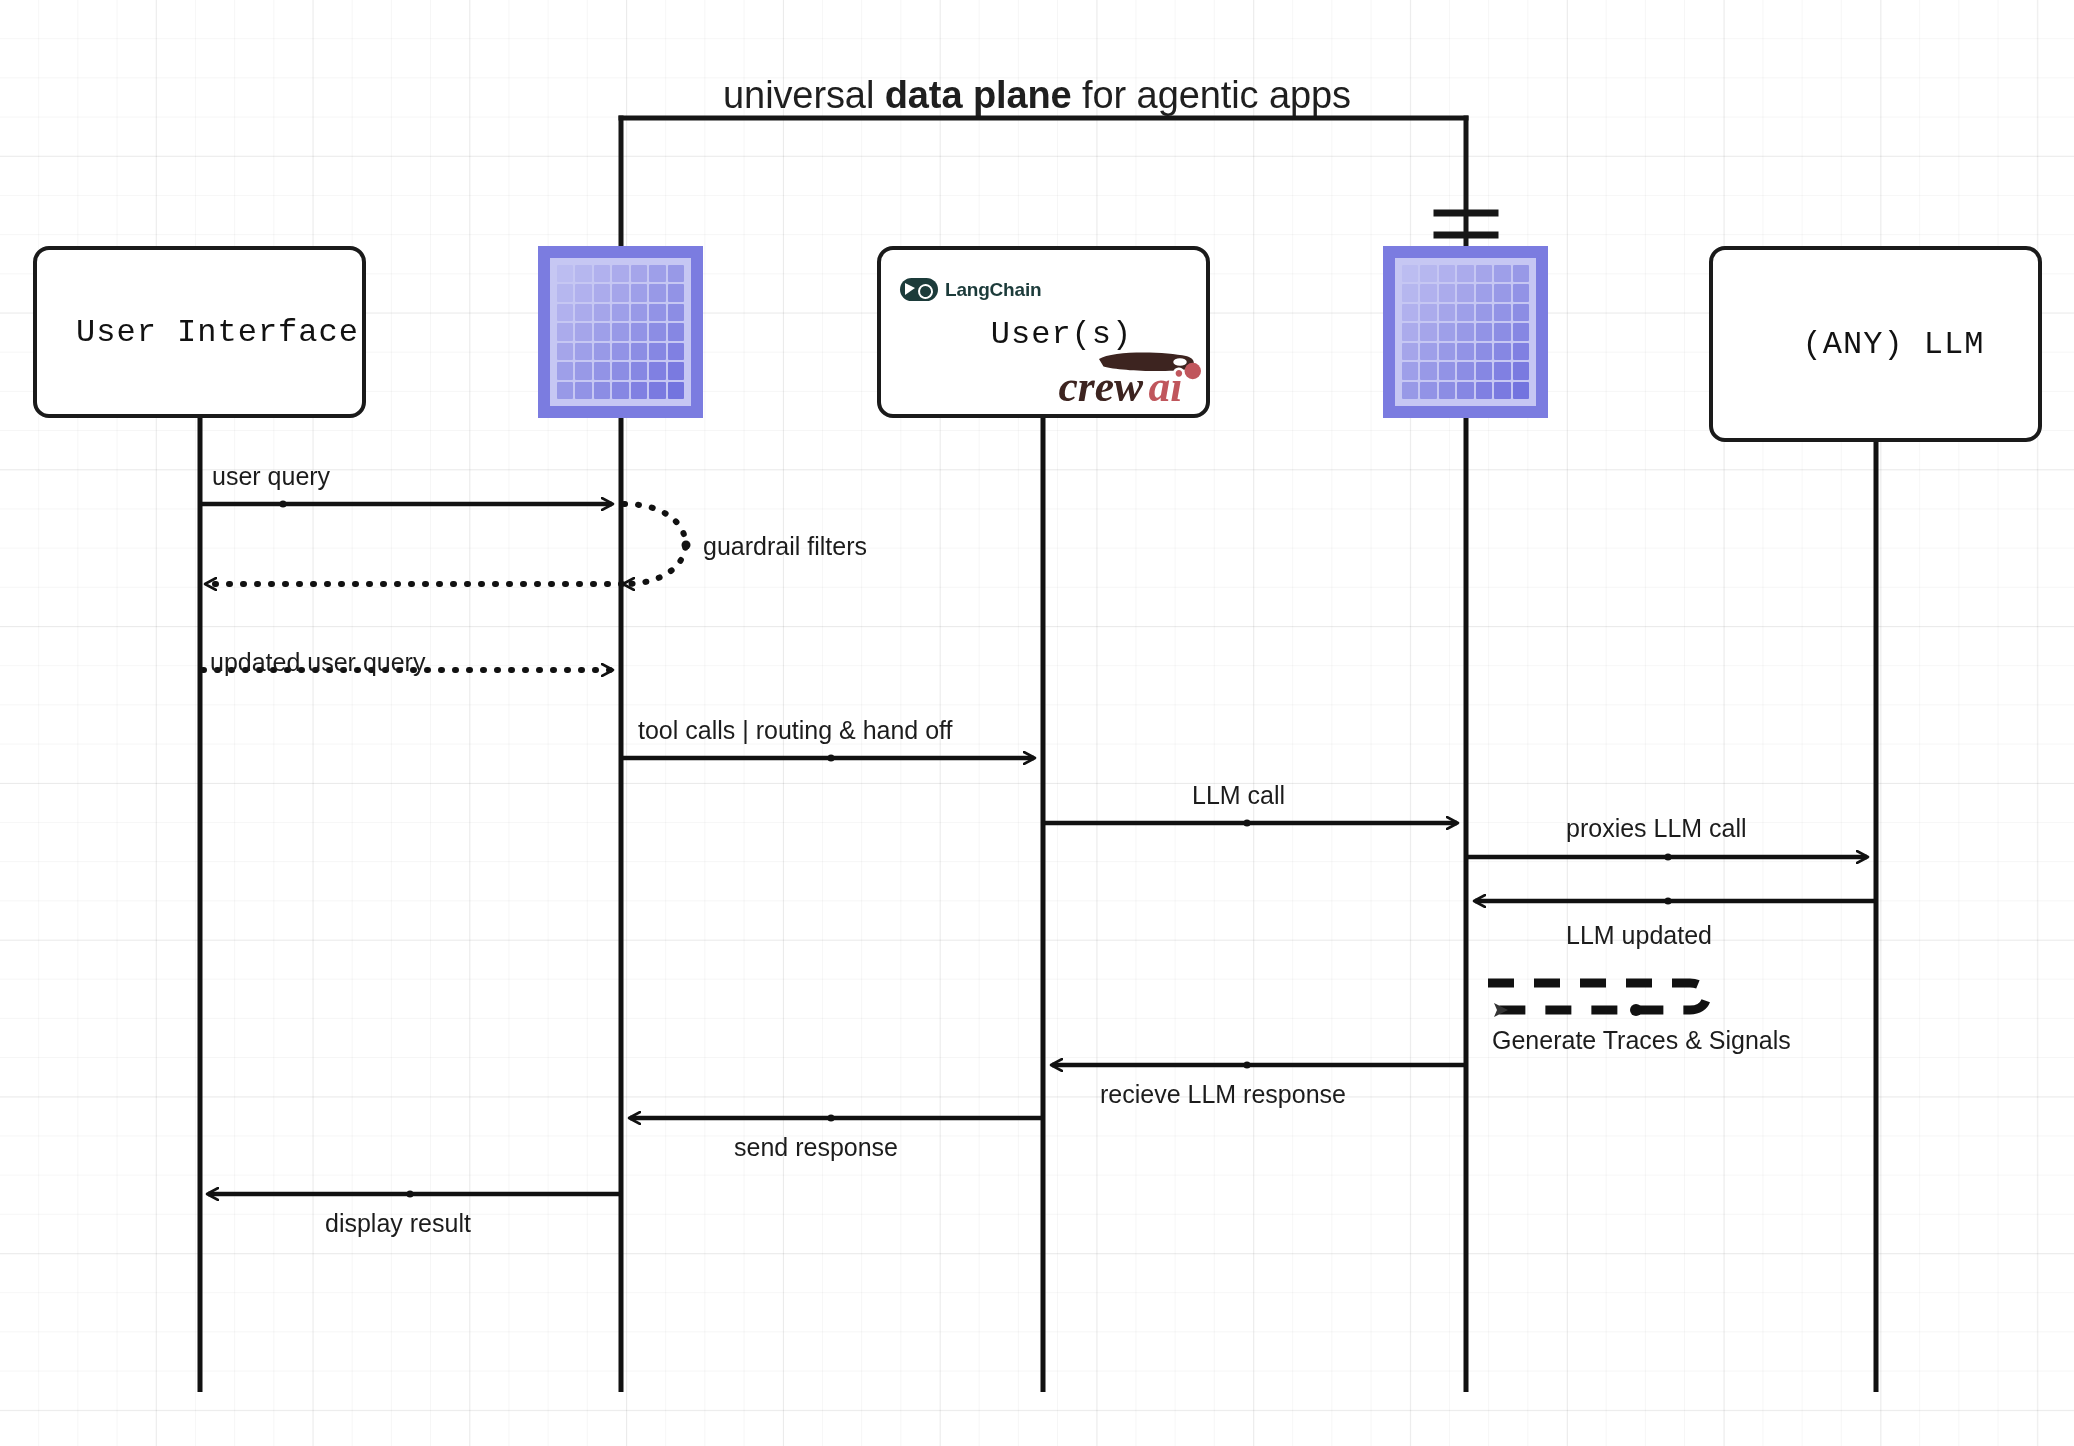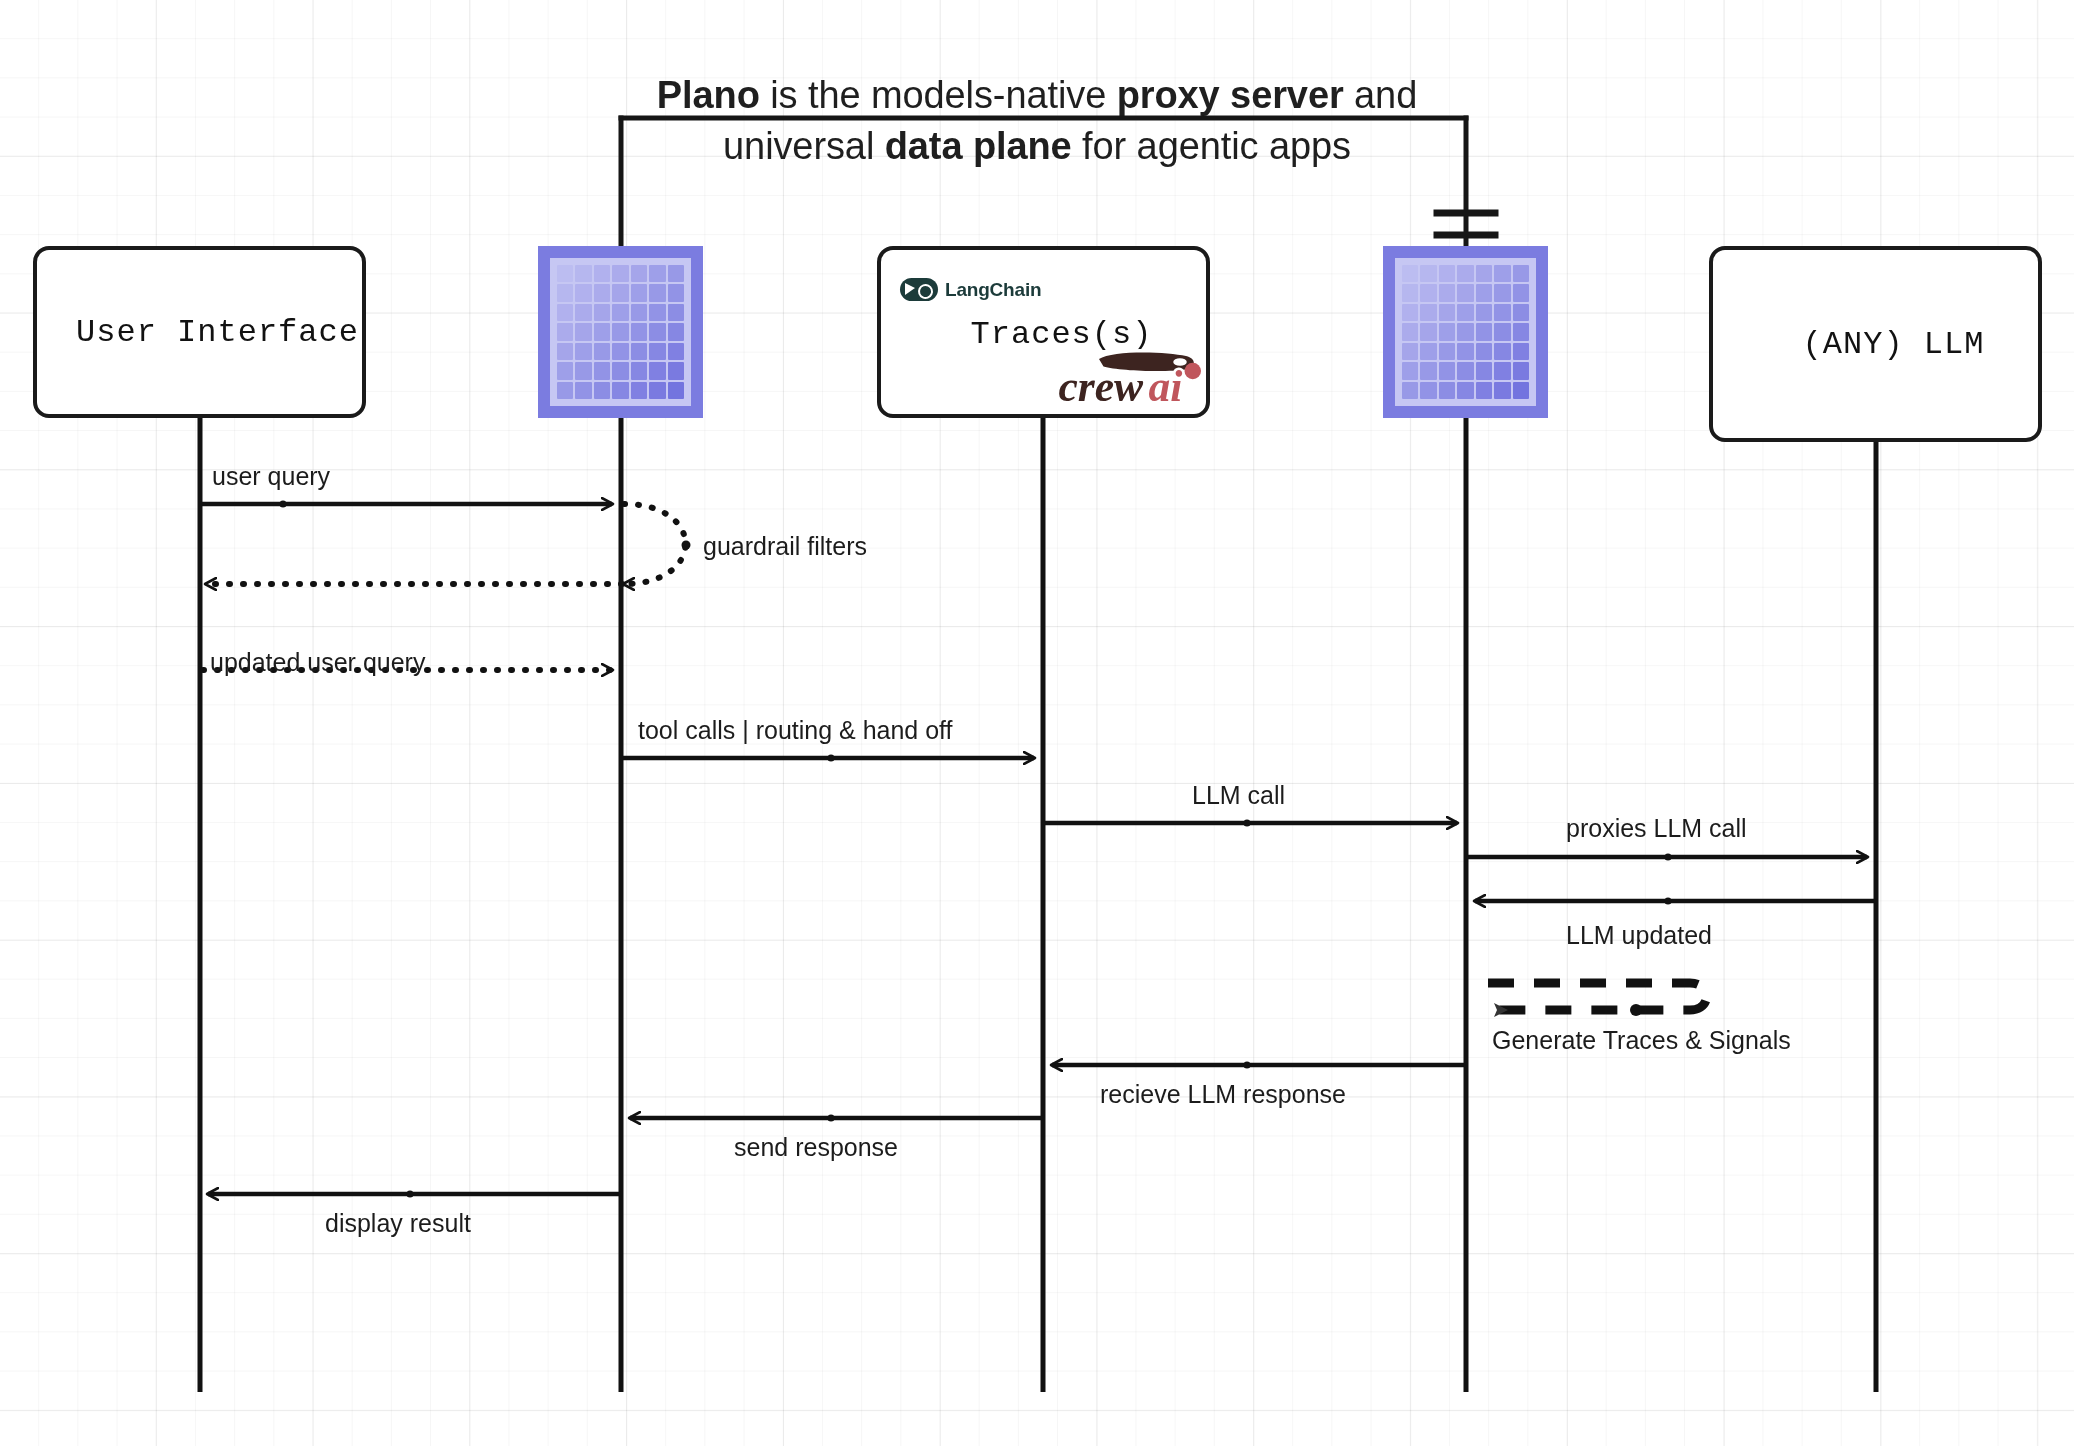--- a/index.html
+++ b/index.html
@@ -117,21 +117,20 @@
     font-size:25px;
     white-space:nowrap;
   }
 </style>
 </head>
 <body>
 
 <div id="stage">
 
   <div class="ttl">
-    <div><b>Plano</b><span> is the models-native </span><b>proxy server</b><span> and</span></div>
     <div><span>universal </span><b>data plane</b><span> for agentic apps</span></div>
   </div>
 
   <svg id="diagram" viewBox="0 0 2074 1446">
     <defs>
       <marker id="ah" markerWidth="14" markerHeight="14" refX="11" refY="7" orient="auto" markerUnits="userSpaceOnUse">
         <path d="M1,1 L12,7 L1,13" fill="none" stroke="#111" stroke-width="2.6" stroke-linecap="round" stroke-linejoin="round"></path>
       </marker>
       <marker id="ahf" markerWidth="18" markerHeight="18" refX="13" refY="9" orient="auto" markerUnits="userSpaceOnUse">
         <path d="M1,9 L15,2 L12,9 L15,16 Z" fill="#333"></path>
@@ -194,21 +193,21 @@
       <line x1="621" y1="1194" x2="208" y2="1194" marker-end="url(#ah)"></line>
       <circle cx="410" cy="1194" r="3.6" fill="#111" stroke="none"></circle>
     </g>
   </svg>
 
   <div class="pbox" id="p-ui">
     <span class="plabel">User Interface</span>
   </div>
 
   <div class="pbox" id="p-agent">
-    <span class="plabel">Traces(s)</span>
+    <span class="plabel">User(s)</span>
   </div>
 
   <div class="pbox" id="p-llm">
     <span class="plabel">(ANY) LLM</span>
   </div>
 
   <div class="lc">
     <span class="pill"></span>
     <span class="lctext">LangChain</span>
   </div>

